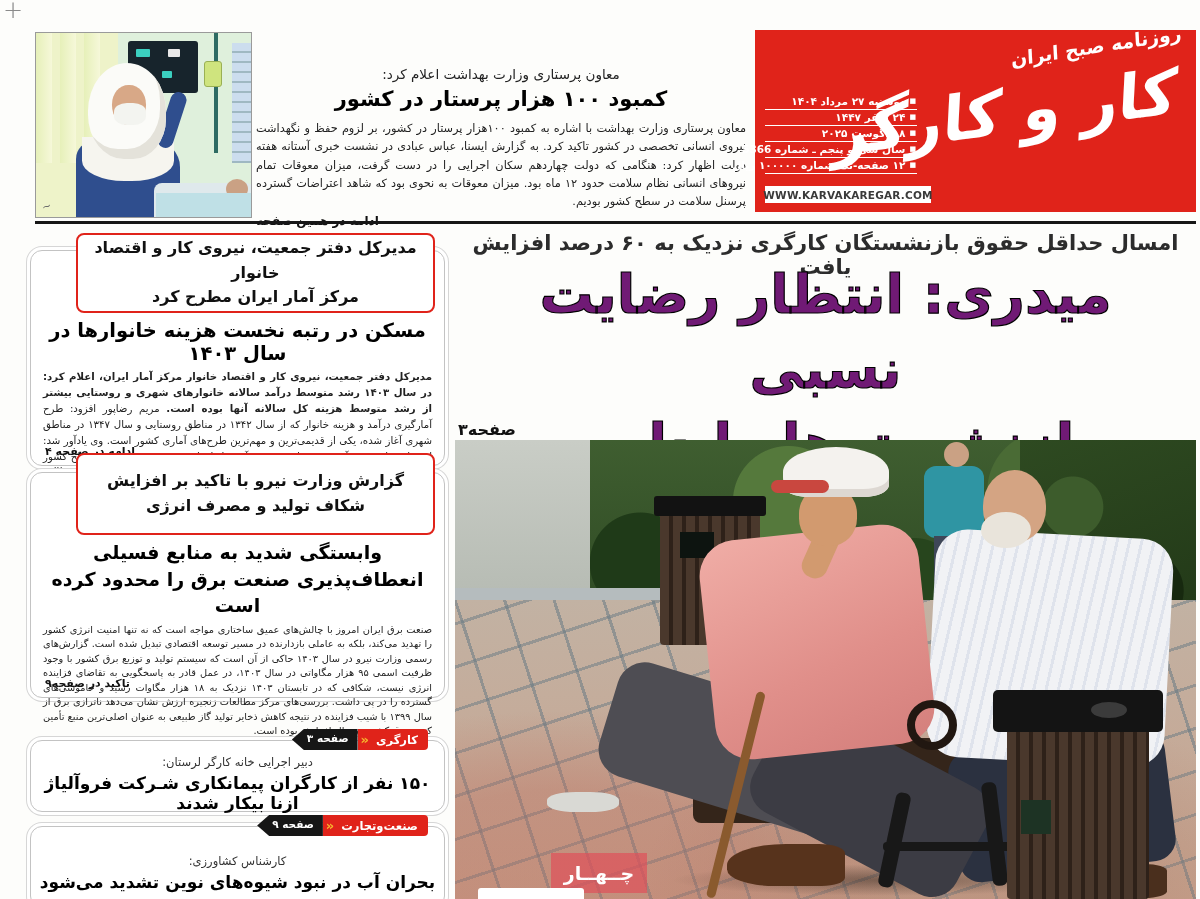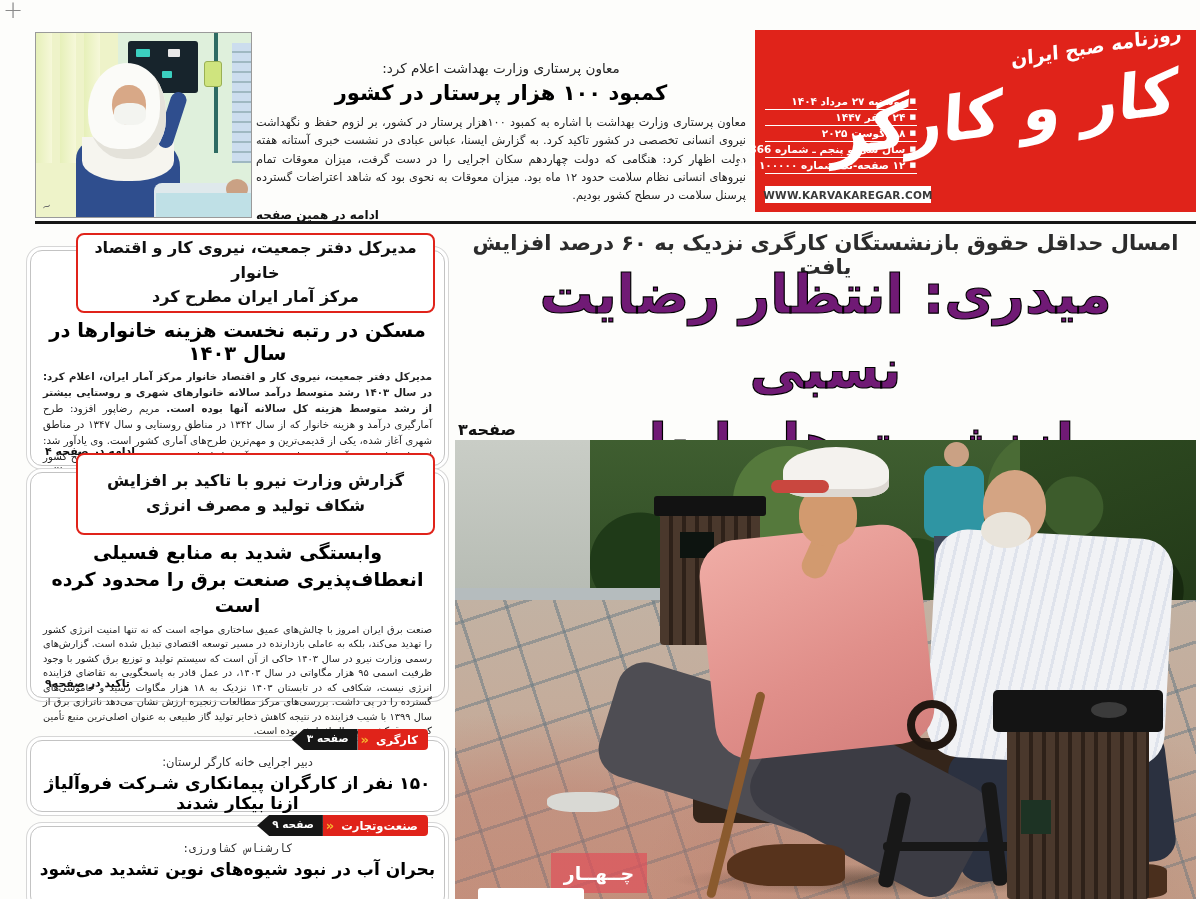--- a/index.html
+++ b/index.html
@@ -35,21 +35,21 @@
   #nface{left:76px;top:52px;width:34px;height:40px;background:#d8a887;border-radius:48%;}
   #nmask{left:78px;top:70px;width:32px;height:22px;background:#f3f4f0;border-radius:40%;}
   #nbody{left:40px;top:108px;width:104px;height:78px;background:#2f4e8e;border-radius:18px 26px 0 0;}
   #nshawl{left:46px;top:104px;width:92px;height:44px;background:#f6f5ef;border-radius:0 0 46% 46%;}
   #narm{left:128px;top:58px;width:16px;height:58px;background:#2f4e8e;border-radius:8px;transform:rotate(18deg);}
   #bed{left:118px;top:150px;width:100px;height:36px;background:#dfe9ec;border-radius:8px 8px 0 0;}
   #phead{left:190px;top:146px;width:22px;height:20px;background:#caa184;border-radius:50%;}
   #pcover{left:120px;top:160px;width:96px;height:26px;background:#bfe0e6;}
   #equip{left:196px;top:10px;width:20px;height:120px;background:repeating-linear-gradient(#cde,#cde 8px,#9fb8c2 8px,#9fb8c2 10px);}
   
-  #nstory{left:256px;top:50px;width:490px;}
+  #nstory{left:256px;top:56px;width:490px;}
   #nstory .kick{text-align:center;font-size:13.5px;color:#222;margin-top:10px;}
   #nstory .head{text-align:center;font-size:21px;font-weight:bold;color:#000;margin:5px 0 9px;}
   #nstory .body{font-size:11.3px;line-height:1.62;text-align:justify;color:#222;}
   #nstory .cont{font-weight:bold;font-size:12px;text-align:left;margin-top:3px;color:#111;}
   
   #toprule{left:35px;top:221px;width:1161px;height:3px;background:#161616;}
   
   #lead-kicker{left:455px;top:231px;width:741px;text-align:center;font-weight:bold;
                font-size:21px;color:#2c2c2c;}
   #lead-headline{left:455px;top:258px;width:741px;text-align:center;font-weight:900;color:#701a75;
@@ -266,21 +266,21 @@
     <div class="minikick rtl" style="margin-top:14px;">دبیر اجرایی خانه کارگر لرستان:</div>
     <div class="shead rtl" style="margin:4px 8px;font-size:17px;">۱۵۰ نفر از کارگران پیمانکاری شـرکت فروآلیاژ ازنا بیکار شدند</div>
   </div>
 
   <div class="abs sbox" style="left:30px;top:826px;width:413px;height:80px;">
     <div class="tab">
       <span class="tab-section">صنعت‌وتجارت</span>
       <span class="tab-chev">«</span>
       <span class="tab-page">صفحه ۹</span>
     </div>
-    <div class="minikick rtl" style="margin-top:14px;font-family:Liberation Mono, monospace;">کارشناس کشاورزی:</div>
+    <div class="minikick rtl" style="margin-top:27px;">کارشناس کشاورزی:</div>
     <div class="shead rtl" style="margin:4px 8px;font-size:17px;">بحران آب در نبود شیوه‌های نوین تشدید می‌شود</div>
   </div>
 
   <div id="photo" class="abs">
     <div id="hedge" class="abs"></div>
     <div id="far-path" class="abs"></div>
     <div id="conifer" class="abs"></div>
     <div id="curb" class="abs"></div>
     <div id="pavement" class="abs"></div>
     <div id="bin-back" class="abs bin-body"></div>

